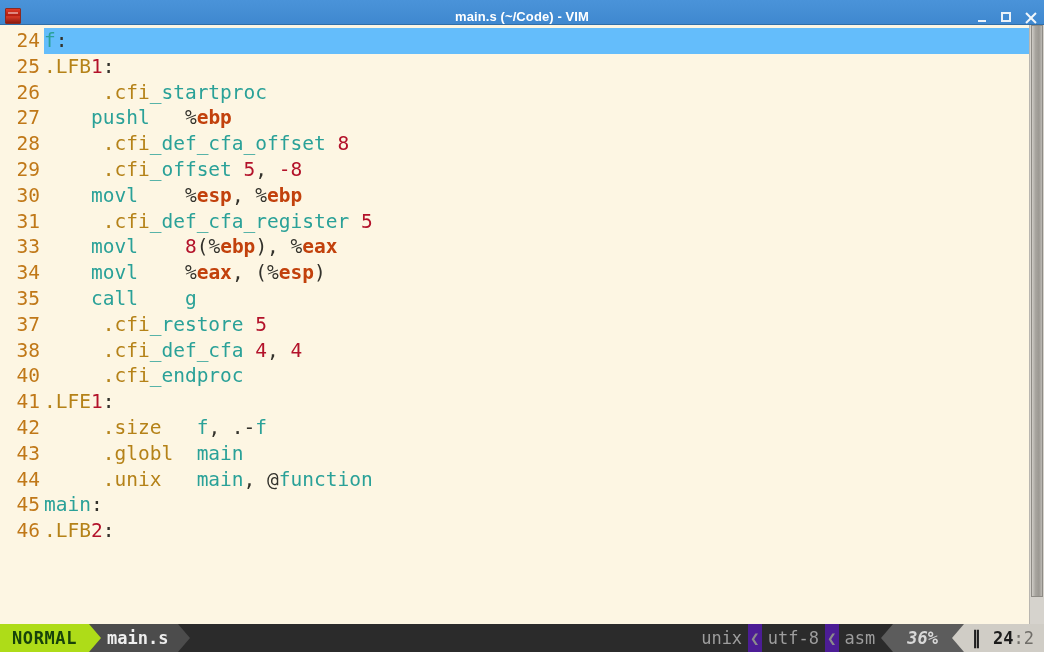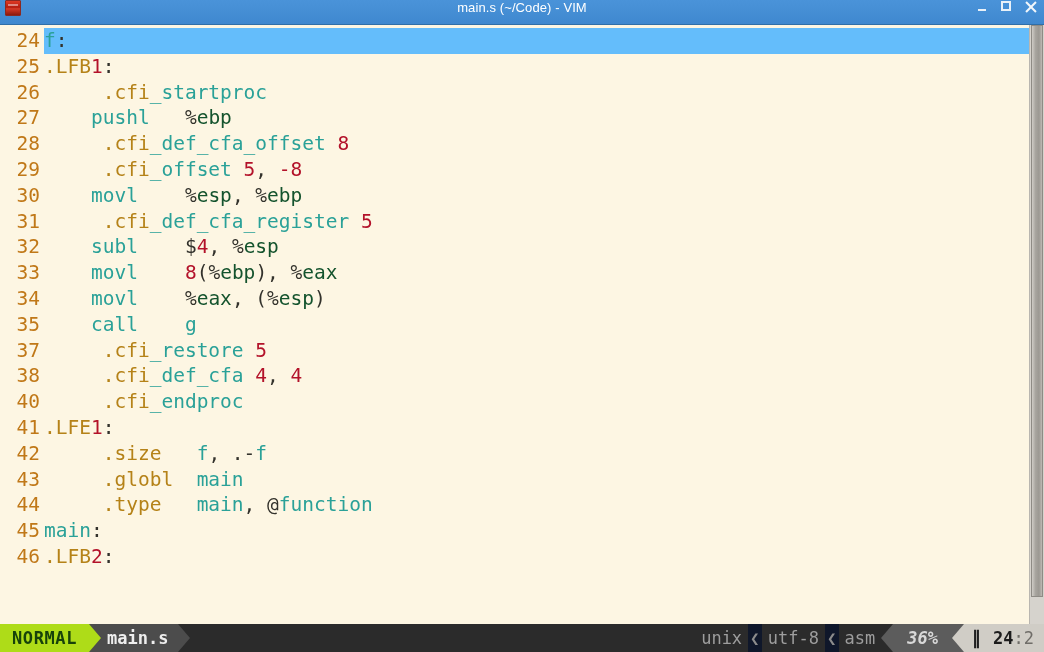--- a/index.html
+++ b/index.html
@@ -22,23 +22,24 @@
     position: relative;
     background: #fdf6e3;
   }
 
   
   .titlebar {
     height: 24px;
     min-height: 24px;
     background: linear-gradient(to bottom, #4a93d9 0%, #458ed4 50%, #3f88cf 100%);
     display: flex;
-    align-items: flex-start;
+    align-items: flex-end;
     position: relative;
     border-bottom: 1px solid #2f6ea8;
+    font-weight: bold;
   }
   .title-icon {
     width: 16px;
     height: 16px;
     margin-left: 5px;
     border: 1px solid #8a2a22;
     background: linear-gradient(to bottom, #e03a24 0%, #b31d10 45%, #d63a26 55%, #8d1a0e 100%);
     box-sizing: border-box;
     position: relative;
     border-radius: 1px;
@@ -143,21 +144,21 @@
   .line.cursorline {
     background: transparent;
   }
 
   
   .tk-label    { color: #2aa198; }
   .tk-dir      { color: #b58218; }
   .tk-instr    { color: #2aa198; }
   .tk-num      { color: #b3122a; }
   .tk-punct    { color: #33322c; }
-  .tk-reg      { color: #14532d; }
+  .tk-reg      { color: #c2410c; font-weight: bold; }
   .tk-ident    { color: #2aa198; }
 
   
   .scrollbar {
     width: 15px;
     min-width: 15px;
     background: #d6d3cd;
     border-left: 1px solid #b9b6b0;
     box-sizing: border-box;
     position: relative;
@@ -172,21 +173,21 @@
     border: 1px solid #8e8b85;
     box-sizing: border-box;
   }
 
   
   .statusline {
     height: 28px;
     min-height: 28px;
     display: flex;
     align-items: stretch;
-    background: #0f172a;
+    background: #4c1d95;
     font-family: "DejaVu Sans Mono", monospace;
     font-size: 17px;
     overflow: hidden;
   }
   .seg {
     display: flex;
     align-items: center;
     padding: 0 9px;
     white-space: pre;
   }
@@ -290,31 +291,30 @@
   <div class="editor">
     <div class="code-area" id="code-area">
         <div class="line cursorline"><span class="lineno">24</span><span class="ltext"><span class="tk-label">f</span><span class="tk-punct">:</span></span></div>
         <div class="line"><span class="lineno">25</span><span class="ltext"><span class="tk-dir">.LFB</span><span class="tk-num">1</span><span class="tk-punct">:</span></span></div>
         <div class="line"><span class="lineno">26</span><span class="ltext"><span class="tk-dir">     .cfi</span><span class="tk-instr">_startproc</span></span></div>
         <div class="line"><span class="lineno">27</span><span class="ltext"><span class="tk-instr">    pushl   </span><span class="tk-punct">%</span><span class="tk-reg">ebp</span></span></div>
         <div class="line"><span class="lineno">28</span><span class="ltext"><span class="tk-dir">     .cfi</span><span class="tk-instr">_def_cfa_offset </span><span class="tk-num">8</span></span></div>
         <div class="line"><span class="lineno">29</span><span class="ltext"><span class="tk-dir">     .cfi</span><span class="tk-instr">_offset </span><span class="tk-num">5</span><span class="tk-punct">, </span><span class="tk-num">-8</span></span></div>
         <div class="line"><span class="lineno">30</span><span class="ltext"><span class="tk-instr">    movl    </span><span class="tk-punct">%</span><span class="tk-reg">esp</span><span class="tk-punct">, </span><span class="tk-punct">%</span><span class="tk-reg">ebp</span></span></div>
         <div class="line"><span class="lineno">31</span><span class="ltext"><span class="tk-dir">     .cfi</span><span class="tk-instr">_def_cfa_register </span><span class="tk-num">5</span></span></div>
-        <div class="line"><span class="lineno">32</span><span class="ltext"><span class="tk-instr">    subl    </span><span class="tk-punct">$</span><span class="tk-num">4</span><span class="tk-punct">, </span><span class="tk-punct">%</span><span class="tk-reg">esp</span></span></div>
         <div class="line"><span class="lineno">33</span><span class="ltext"><span class="tk-instr">    movl    </span><span class="tk-num">8</span><span class="tk-punct">(</span><span class="tk-punct">%</span><span class="tk-reg">ebp</span><span class="tk-punct">), </span><span class="tk-punct">%</span><span class="tk-reg">eax</span></span></div>
         <div class="line"><span class="lineno">34</span><span class="ltext"><span class="tk-instr">    movl    </span><span class="tk-punct">%</span><span class="tk-reg">eax</span><span class="tk-punct">, (</span><span class="tk-punct">%</span><span class="tk-reg">esp</span><span class="tk-punct">)</span></span></div>
         <div class="line"><span class="lineno">35</span><span class="ltext"><span class="tk-instr">    call    </span><span class="tk-ident">g</span></span></div>
         <div class="line"><span class="lineno">37</span><span class="ltext"><span class="tk-dir">     .cfi</span><span class="tk-instr">_restore </span><span class="tk-num">5</span></span></div>
         <div class="line"><span class="lineno">38</span><span class="ltext"><span class="tk-dir">     .cfi</span><span class="tk-instr">_def_cfa </span><span class="tk-num">4</span><span class="tk-punct">, </span><span class="tk-num">4</span></span></div>
         <div class="line"><span class="lineno">40</span><span class="ltext"><span class="tk-dir">     .cfi</span><span class="tk-instr">_endproc</span></span></div>
         <div class="line"><span class="lineno">41</span><span class="ltext"><span class="tk-dir">.LFE</span><span class="tk-num">1</span><span class="tk-punct">:</span></span></div>
         <div class="line"><span class="lineno">42</span><span class="ltext"><span class="tk-dir">     .size   </span><span class="tk-ident">f</span><span class="tk-punct">, </span><span class="tk-punct">.-</span><span class="tk-ident">f</span></span></div>
         <div class="line"><span class="lineno">43</span><span class="ltext"><span class="tk-dir">     .globl  </span><span class="tk-ident">main</span></span></div>
-        <div class="line"><span class="lineno">44</span><span class="ltext"><span class="tk-dir">     .type   </span><span class="tk-ident">main</span><span class="tk-punct">, </span><span class="tk-punct">@</span><span class="tk-ident">function</span></span></div>
+        <div class="line"><span class="lineno">44</span><span class="ltext"><span class="tk-dir">     .unix   </span><span class="tk-ident">main</span><span class="tk-punct">, </span><span class="tk-punct">@</span><span class="tk-ident">function</span></span></div>
         <div class="line"><span class="lineno">45</span><span class="ltext"><span class="tk-label">main</span><span class="tk-punct">:</span></span></div>
         <div class="line"><span class="lineno">46</span><span class="ltext"><span class="tk-dir">.LFB</span><span class="tk-num">2</span><span class="tk-punct">:</span></span></div>
       </div>
     <div class="scrollbar">
       <div class="scroll-thumb"></div>
     </div>
   </div>
 
   <div class="statusline">
     <div class="seg seg-mode">NORMAL</div>

